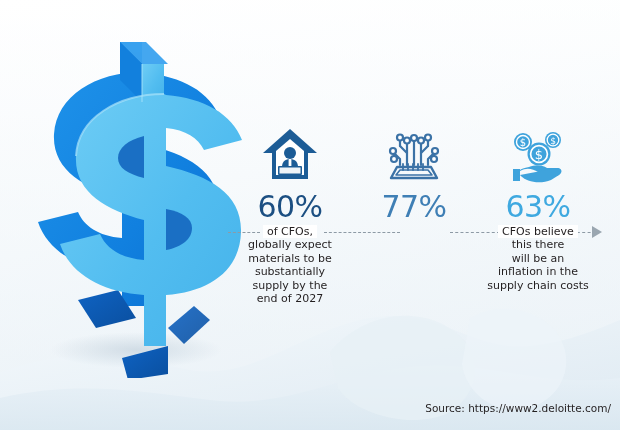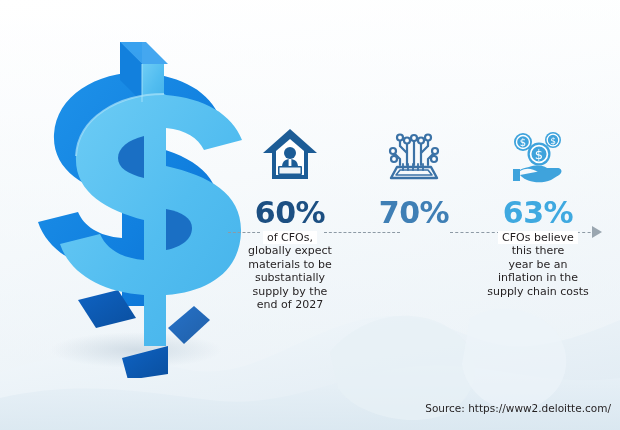--- a/index.html
+++ b/index.html
@@ -54,23 +54,22 @@
   }
   .icon-box {
     height: 72px;
     display: flex;
     align-items: center;
     justify-content: center;
   }
   .pct {
     font-size: 30px;
     line-height: 30px;
-    font-weight: 700;
+    font-weight: 400;
     letter-spacing: -0.5px;
-    margin-top: 6px;
     margin-bottom: 3px;
   }
   .body-txt {
     font-size: 11px;
     line-height: 13.4px;
     color: #231f20;
     padding: 0 2px;
   }
   .body-txt .lead {
     display: inline-block;
@@ -282,21 +281,21 @@
           <path d="M15 43 L43 43 L47 48 L11 48 Z" fill="none" stroke="#3b72a6" stroke-width="1.6" stroke-linejoin="round"></path>
           <g stroke="#3b72a6" stroke-width="1.8" stroke-linecap="round">
             <path d="M18 37 L18 43"></path>
             <path d="M23 37 L23 43"></path>
             <path d="M28 37 L28 43"></path>
             <path d="M33 37 L33 43"></path>
             <path d="M38 37 L38 43"></path>
           </g>
         </svg>
       </div>
-      <div class="pct" style="color:#3f7fb5">70%</div>
+      <div class="pct" style="color:#3f7fb5">77%</div>
     </div>
 
     <div class="col">
       <div class="icon-box">
         <svg width="62" height="58" viewBox="0 0 62 58">
           <g>
             <circle cx="16" cy="15" r="9" fill="#3fa3dc"></circle>
             <circle cx="16" cy="15" r="6.5" fill="none" stroke="#ffffff" stroke-width="1.4"></circle>
             <text x="16" y="19.4" font-size="10" font-family="'DejaVu Sans', sans-serif" fill="#ffffff" text-anchor="middle">$</text>
           </g>
@@ -314,21 +313,21 @@
           <path d="M13 44 C20 40 26 42 31 45 L40 45 C43 45 43 49 40 49 L32 49
                    L48 49 C55 49 56 41 50 41 L40 41 C35 38 28 38 22 40
                    C17 41 14 42 13 43 Z" fill="#3fa3dc"></path>
           <path d="M13 48 C20 56 34 57 44 53 L52 48 C56 45 55 41 50 41" fill="#3fa3dc"></path>
         </svg>
       </div>
       <div class="pct" style="color:#3fa9e0">63%</div>
       <div class="body-txt">
         <span class="lead">CFOs believe</span><br>
         <span>this there</span><br>
-        <span>year be an</span><br>
+        <span>will be an</span><br>
         <span>inflation in the</span><br>
         <span>supply chain costs</span>
       </div>
     </div>
 
   </div>
 
   <div class="source">Source: https://www2.deloitte.com/</div>
 
 </div>

